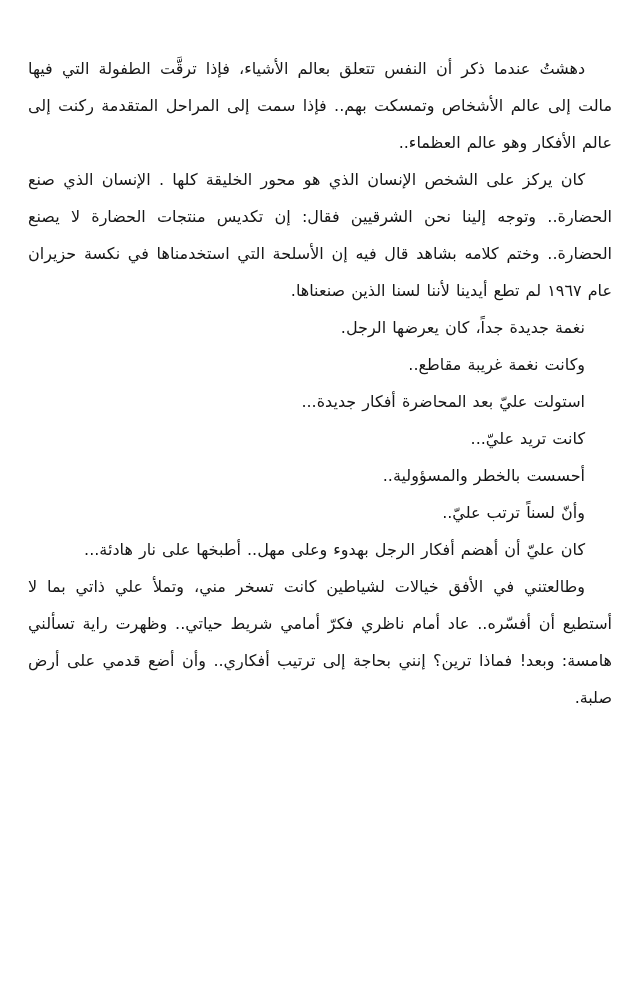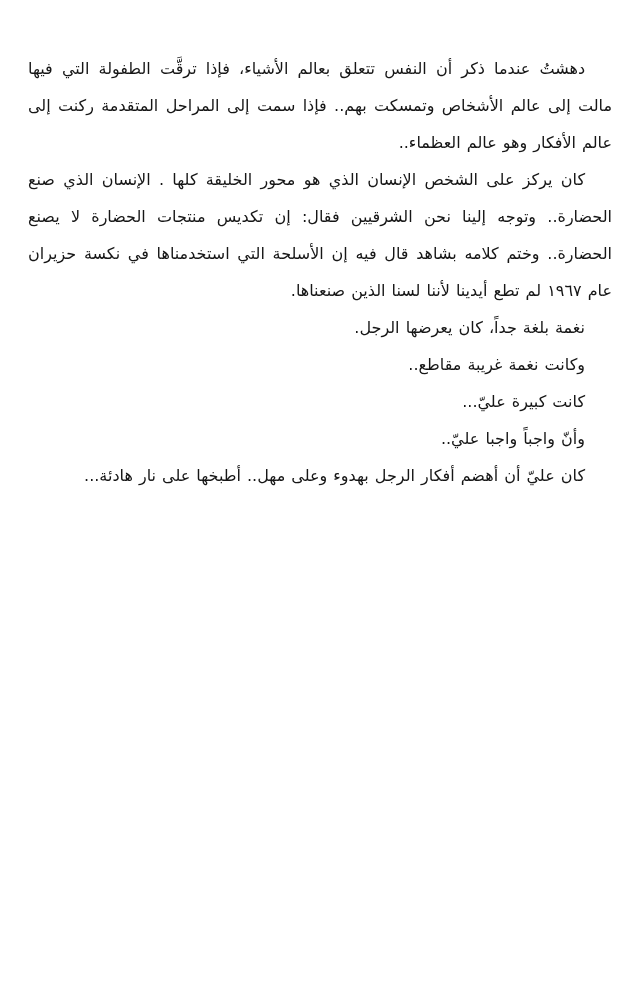--- a/index.html
+++ b/index.html
@@ -31,18 +31,21 @@
     text-indent: 27px;
     word-spacing: 1px;
   }
 </style>
 </head>
 <body>
 
 <div class="page">
   <p>دهشتُ عندما ذكر أن النفس تتعلق بعالم الأشياء، فإذا ترقَّت الطفولة التي فيها مالت إلى عالم الأشخاص وتمسكت بهم.. فإذا سمت إلى المراحل المتقدمة ركنت إلى عالم الأفكار وهو عالم العظماء..</p>
   <p>كان يركز على الشخص الإنسان الذي هو محور الخليقة كلها . الإنسان الذي صنع الحضارة.. وتوجه إلينا نحن الشرقيين فقال: إن تكديس منتجات الحضارة لا يصنع الحضارة.. وختم كلامه بشاهد قال فيه إن الأسلحة التي استخدمناها في نكسة حزيران عام ١٩٦٧ لم تطع أيدينا لأننا لسنا الذين صنعناها.</p>
-  <p>نغمة بلغة جداً، كان يعرضها الرجل.</p>
+  <p>نغمة جديدة جداً، كان يعرضها الرجل.</p>
   <p>وكانت نغمة غريبة مقاطع..</p>
-  <p>كانت كبيرة عليّ...</p>
-  <p>وأنّ واجباً واجبا عليّ..</p>
+  <p>استولت عليّ بعد المحاضرة أفكار جديدة...</p>
+  <p>كانت تريد عليّ...</p>
+  <p>أحسست بالخطر والمسؤولية..</p>
+  <p>وأنّ لسناً ترتب عليّ..</p>
   <p>كان عليّ أن أهضم أفكار الرجل بهدوء وعلى مهل.. أطبخها على نار هادئة...</p>
+  <p>وطالعتني في الأفق خيالات لشياطين كانت تسخر مني، وتملأ علي ذاتي بما لا أستطيع أن أفسّره.. عاد أمام ناظري فكرّ أمامي شريط حياتي.. وظهرت راية تسألني هامسة: وبعد! فماذا ترين؟ إنني بحاجة إلى ترتيب أفكاري.. وأن أضع قدمي على أرض صلبة.</p>
 </div>
 
 </body></html>

